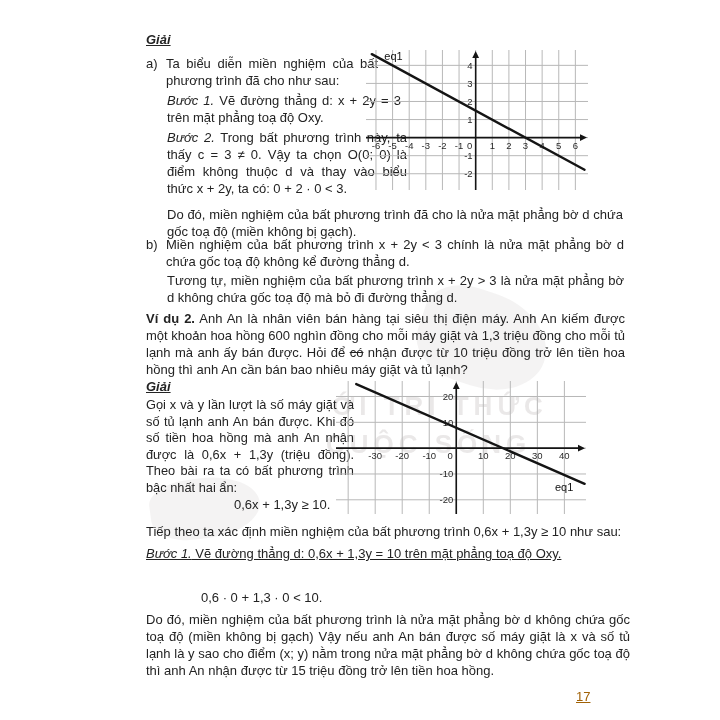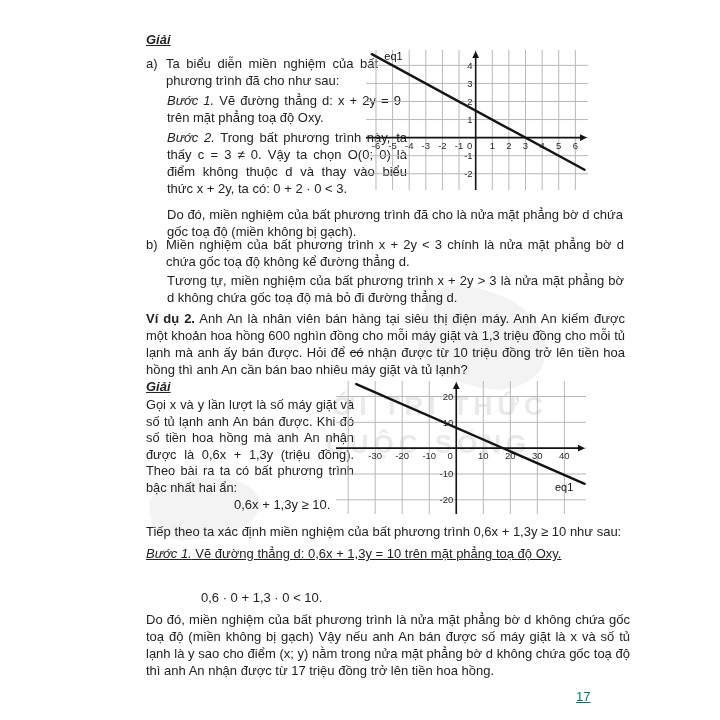--- a/index.html
+++ b/index.html
@@ -13,21 +13,21 @@
   .row{display:flex;align-items:flex-start;}
   .marker{flex:0 0 20px;}
   .it{font-style:italic;}
   .bi{font-weight:bold;font-style:italic;text-decoration:underline;}
   .b{font-weight:bold;}
   .strike{text-decoration:line-through;}
   .eqline{text-align:left;}
   svg text{font-family:"Liberation Sans",sans-serif;}
   .tick{font-size:9.5px;fill:#2a2a2a;}
   .eqlabel{font-size:11px;fill:#111;}
-  .pagenum{font-size:13px;color:#0f766e;text-decoration:underline;}
+  .pagenum{font-size:13px;color:#a16207;text-decoration:underline;}
   .wm-text{
     position:absolute;font-weight:bold;letter-spacing:5px;font-size:26px;
     color:rgba(160,150,148,0.22);white-space:nowrap;
   }
   .wm-blob{position:absolute;background:rgba(150,140,138,0.10);border-radius:40% 60% 55% 45%;}
 </style>
 </head>
 <body>
 
 <div class="page">
@@ -37,21 +37,21 @@
   <div class="wm-text" style="left:332px;top:398px;">ỚI TRI THỨC</div>
   <div class="wm-text" style="left:326px;top:436px;">CUỘC SỐNG</div>
 
   <div class="abs bi" style="left:146px;top:31px;">Giải</div>
 
   <div class="abs row" style="left:146px;top:55px;width:232px;">
     <span class="marker">a)</span>
     <p style="flex:1;">Ta biểu diễn miền nghiệm của bất phương trình đã cho như sau:</p>
   </div>
 
-  <p class="abs" style="left:167px;top:92px;width:234px;"><span class="it">Bước 1.</span><span> Vẽ đường thẳng d: x + 2y = 9 trên mặt phẳng toạ độ Oxy.</span></p>
+  <p class="abs" style="left:167px;top:92px;width:234px;"><span class="it">Bước 1.</span><span> Vẽ đường thẳng d: x + 2y = 3 trên mặt phẳng toạ độ Oxy.</span></p>
 
   <p class="abs" style="left:167px;top:129px;width:240px;"><span class="it">Bước 2.</span><span> Trong bất phương trình này, ta thấy c = 3 ≠ 0. Vậy ta chọn O(0; 0) là điểm không thuộc d và thay vào biểu thức x + 2y, ta có: 0 + 2 · 0 &lt; 3.</span></p>
 
   <svg class="abs" width="222" height="140" style="left:366px;top:50px;">
       <line x1="9.970059880239514" y1="0" x2="9.970059880239514" y2="140" stroke="#b8b8b8" stroke-width="1"></line>
       <line x1="26.586826347305383" y1="0" x2="26.586826347305383" y2="140" stroke="#b8b8b8" stroke-width="1"></line>
       <line x1="43.203592814371255" y1="0" x2="43.203592814371255" y2="140" stroke="#b8b8b8" stroke-width="1"></line>
       <line x1="59.82035928143711" y1="0" x2="59.82035928143711" y2="140" stroke="#b8b8b8" stroke-width="1"></line>
       <line x1="76.437125748503" y1="0" x2="76.437125748503" y2="140" stroke="#b8b8b8" stroke-width="1"></line>
       <line x1="93.05389221556885" y1="0" x2="93.05389221556885" y2="140" stroke="#b8b8b8" stroke-width="1"></line>
@@ -148,17 +148,17 @@
       <text x="218.91891891891893" y="109.75728155339806" class="eqlabel">eq1</text>
     </svg>
 
   <p class="abs" style="left:146px;top:523px;width:480px;">Tiếp theo ta xác định miền nghiệm của bất phương trình 0,6x + 1,3y ≥ 10 như sau:</p>
 
   <p class="abs" style="left:146px;top:545px;width:490px;text-decoration:underline;"><span class="it">Bước 1.</span><span> Vẽ đường thẳng d: 0,6x + 1,3y = 10 trên mặt phẳng toạ độ Oxy.</span></p>
 
 
   <p class="abs eqline" style="left:201px;top:589px;">0,6 · 0 + 1,3 · 0 &lt; 10.</p>
 
-  <p class="abs" style="left:146px;top:611px;width:484px;">Do đó, miền nghiệm của bất phương trình là nửa mặt phẳng bờ d không chứa gốc toạ độ (miền không bị gạch) Vậy nếu anh An bán được số máy giặt là x và số tủ lạnh là y sao cho điểm (x; y) nằm trong nửa mặt phẳng bờ d không chứa gốc toạ độ thì anh An nhận được từ 17 triệu đồng trở lên tiền hoa hồng.</p>
+  <p class="abs" style="left:146px;top:611px;width:484px;">Do đó, miền nghiệm của bất phương trình là nửa mặt phẳng bờ d không chứa gốc toạ độ (miền không bị gạch) Vậy nếu anh An bán được số máy giặt là x và số tủ lạnh là y sao cho điểm (x; y) nằm trong nửa mặt phẳng bờ d không chứa gốc toạ độ thì anh An nhận được từ 15 triệu đồng trở lên tiền hoa hồng.</p>
 
   <div class="abs pagenum" style="left:576px;top:688px;">17</div>
 
 </div>
 
 </body></html>

